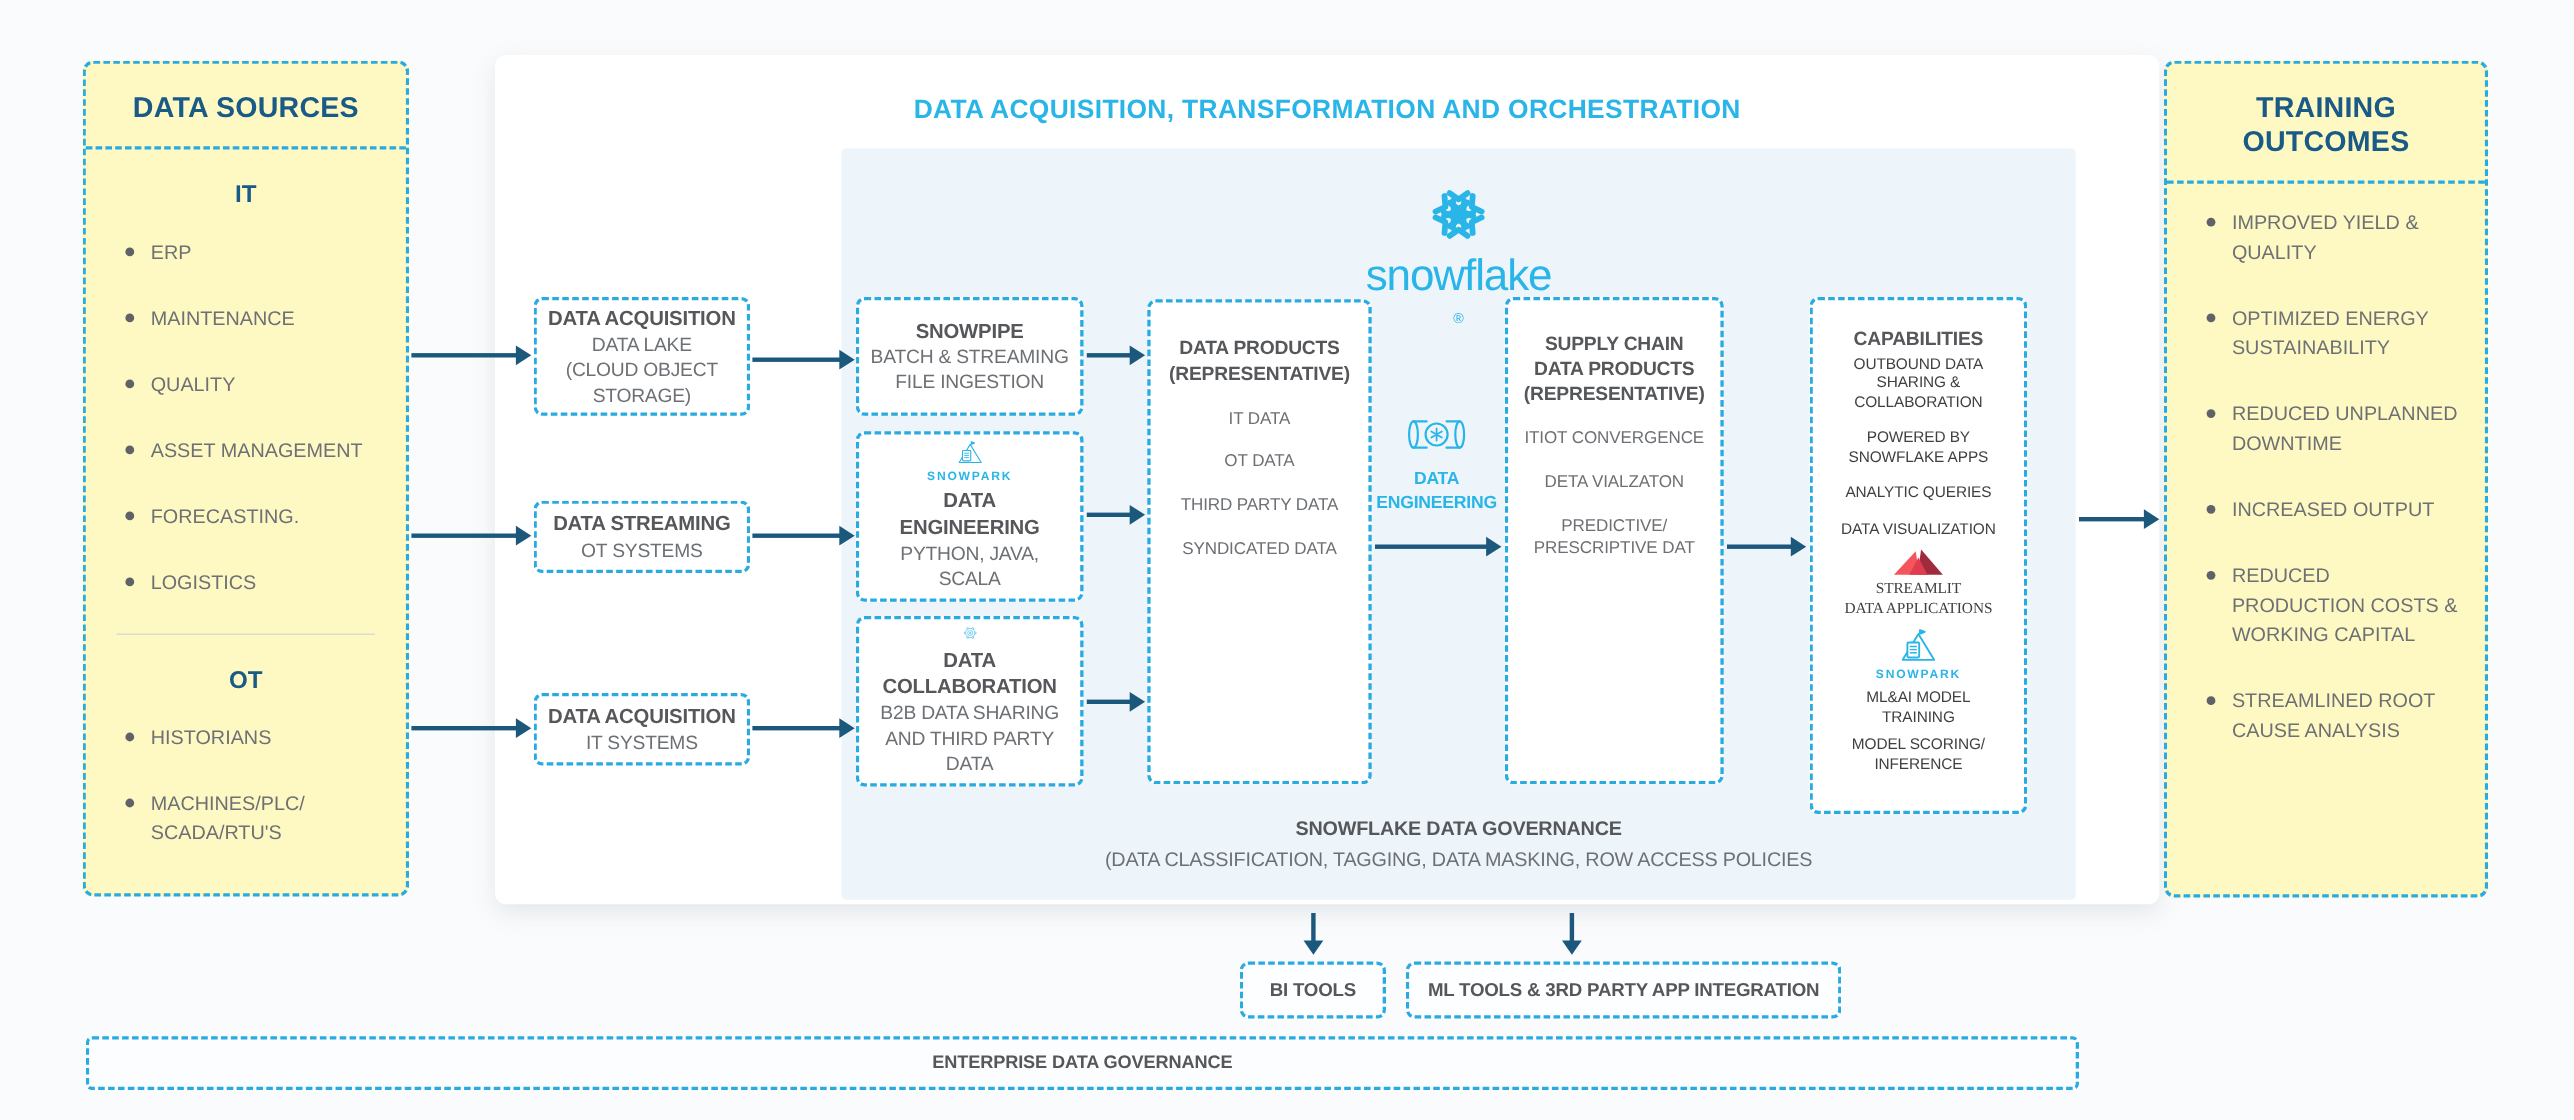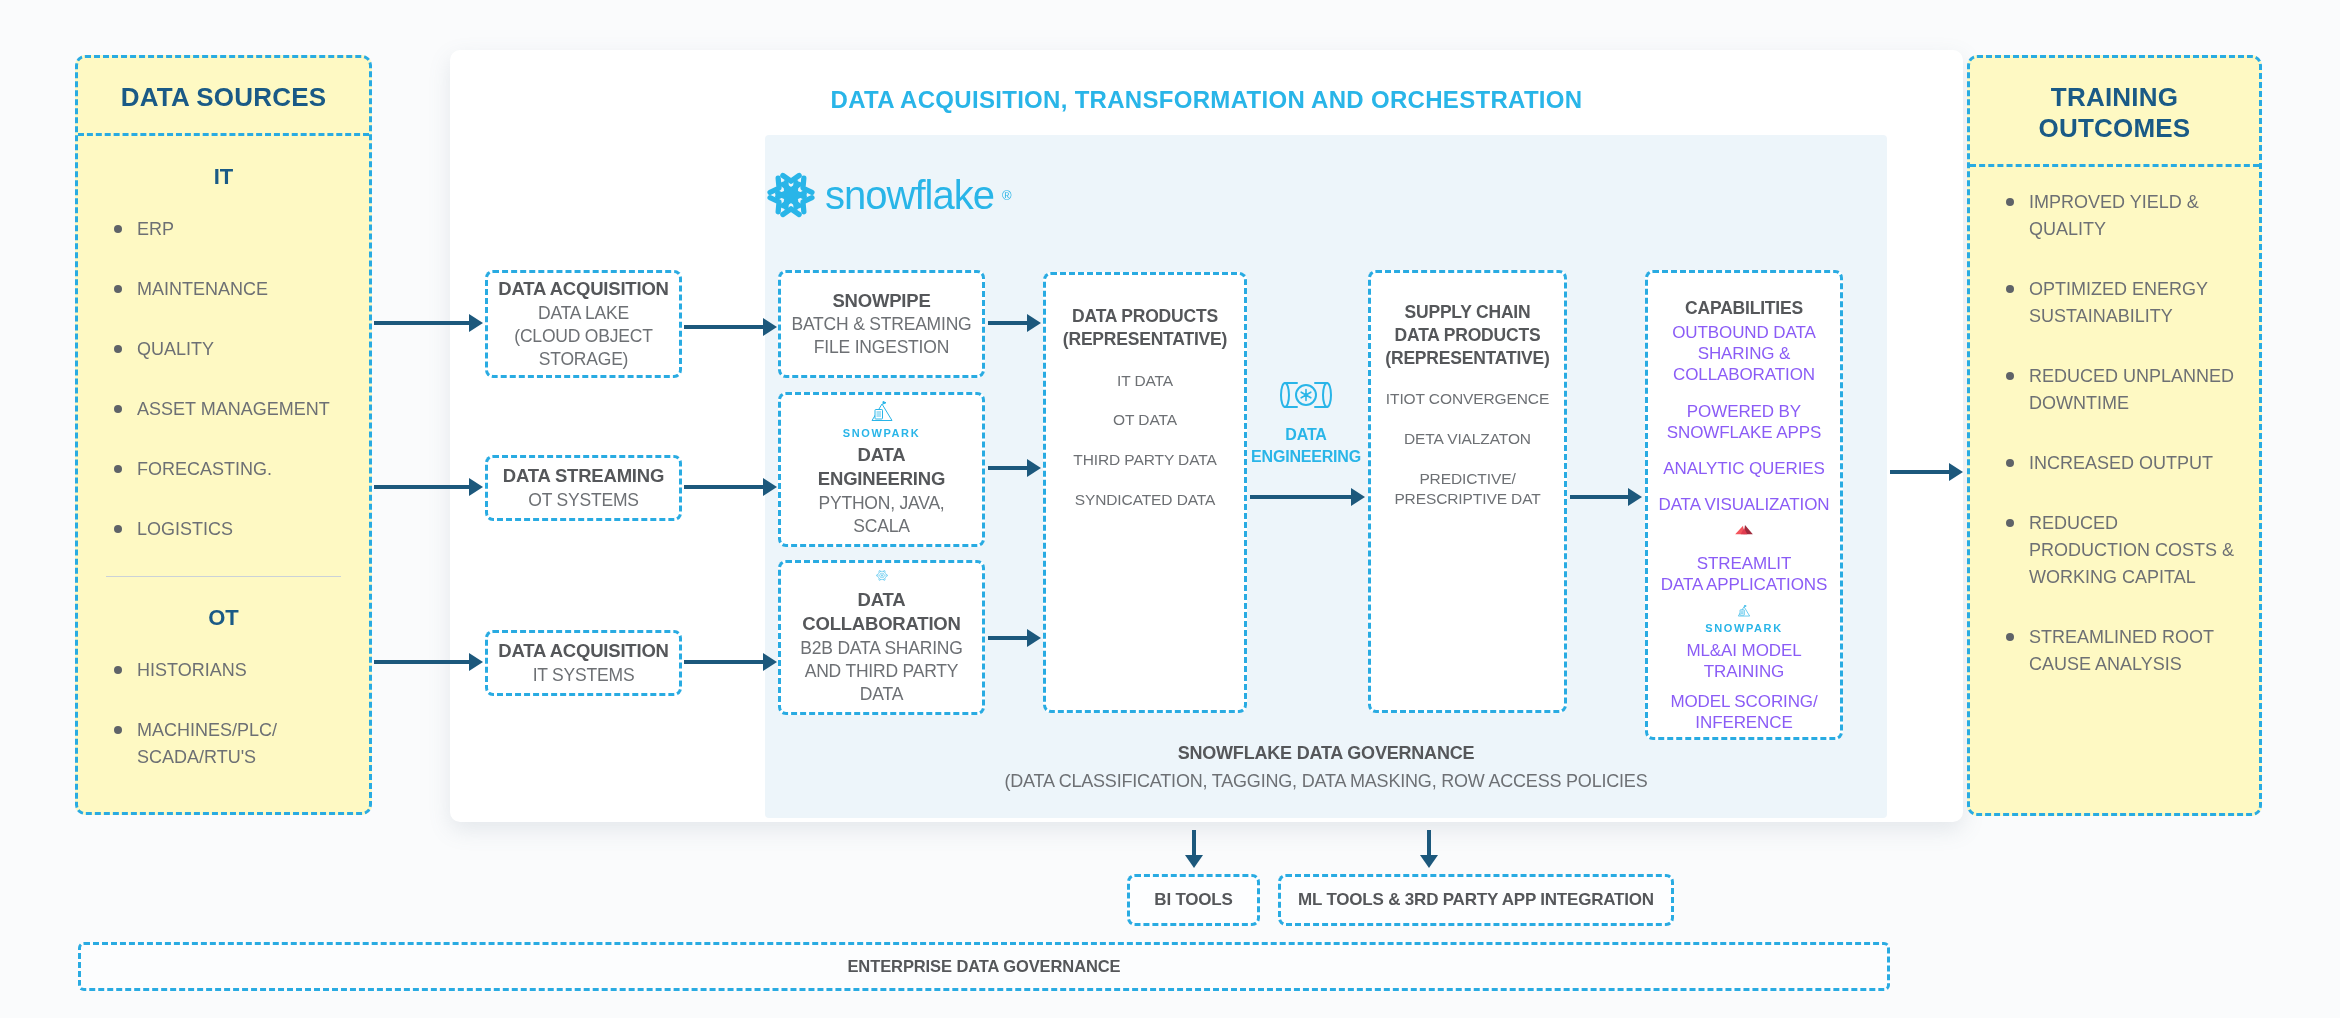--- a/index.html
+++ b/index.html
@@ -17,32 +17,32 @@
   ul.blist{list-style:none;margin:0;padding:0 18px 0 36px;}
   ul.blist li{display:flex;gap:15px;color:#6D7074;font-size:18px;line-height:27px;margin-bottom:33px;}
   ul.blist .dot{flex:none;width:8px;height:8px;border-radius:50%;background:#5F6368;margin-top:9px;}
   .divider{height:1px;background:#CBD2D8;margin:14px 28px 0;}
   
   .card{position:absolute;left:450px;top:50px;width:1513px;height:772px;background:#fff;border-radius:10px;
     box-shadow:0 8px 22px rgba(110,130,150,.16);}
   .card-title{position:absolute;left:0;right:0;top:36px;text-align:center;color:#29B5E8;
     font-size:24px;font-weight:bold;letter-spacing:.3px;}
   .inner-panel{position:absolute;left:315px;top:85px;width:1122px;height:683px;background:#EDF5FA;border-radius:4px;}
-  .logo{position:absolute;left:0;right:0;top:34px;display:flex;align-items:center;justify-content:flex-start;gap:8px;}
+  .logo{position:absolute;left:0;right:0;top:34px;display:flex;align-items:center;justify-content:space-between;gap:8px;flex-direction:column;}
   .logo-word{color:#29B5E8;font-size:40px;letter-spacing:-1px;}
   .logo-reg{color:#29B5E8;font-size:13px;vertical-align:18px;}
   
   .dbox{position:absolute;background:#fff;border:3px dashed #29ABE2;border-radius:8px;box-sizing:border-box;
     display:flex;flex-direction:column;align-items:center;text-align:center;}
   .dbox.center{justify-content:center;}
   .box-title{font-weight:bold;color:#55575A;font-size:18.5px;line-height:1.32;letter-spacing:-.2px;}
   .box-body{color:#6D7074;font-size:17.5px;line-height:1.32;letter-spacing:-.2px;}
   .col-title{font-weight:bold;color:#55575A;font-size:17.5px;line-height:1.3;letter-spacing:-.2px;}
   .col-item{color:#6D7074;font-size:15.5px;line-height:1.28;margin-top:20px;letter-spacing:-.1px;}
-  .cap-item{color:#8b5cf6;font-size:17px;line-height:1.25;margin-top:15px;letter-spacing:-.1px;}
+  .cap-item{color:#404040;font-size:14px;line-height:1.25;margin-top:15px;letter-spacing:-.1px;}
   .icon-label{color:#29B5E8;font-size:11px;font-weight:bold;letter-spacing:1.6px;margin-top:5px;}
   
   .arrow-r{position:absolute;height:4px;background:#1C587C;}
   .arrow-r::after{content:'';position:absolute;right:-13px;top:-7px;width:0;height:0;
     border-left:14px solid #1C587C;border-top:9px solid transparent;border-bottom:9px solid transparent;}
   .arrow-d{position:absolute;width:4px;background:#1C587C;}
   .arrow-d::after{content:'';position:absolute;bottom:-12px;left:-7px;width:0;height:0;
     border-top:13px solid #1C587C;border-left:9px solid transparent;border-right:9px solid transparent;}
   
   .connector{position:absolute;left:1245px;top:378px;width:122px;text-align:center;}
@@ -243,21 +243,21 @@
 COLLABORATION</div>
   <div class="cap-item pre">POWERED BY
 SNOWFLAKE APPS</div>
   <div class="cap-item pre">ANALYTIC QUERIES</div>
   <div class="cap-item pre">DATA VISUALIZATION</div>
   <svg width="50" height="28" viewBox="0 0 56 34" style="margin-top:8px;">
     <polygon points="1,31 25,5 29,31" fill="#F4545C"></polygon>
     <polygon points="55,31 31,3 27,31" fill="#A02B3D"></polygon>
     <polygon points="18,31 28,12 38,31" fill="#E03C4F"></polygon>
   </svg>
-  <div class="cap-item pre" style="margin-top:18px;">STREAMLIT
+  <div class="cap-item pre" style="margin-top:2px;font-family:Liberation Serif, serif;">STREAMLIT
 DATA APPLICATIONS</div>
   <svg width="34" height="30" viewBox="0 0 44 42" style="margin-top:10px;">
     <g stroke="#29B5E8" stroke-width="2.4" fill="none" stroke-linejoin="round">
       <path d="M22 6 L42 39 L2 39 Z"></path>
       <path d="M24 6 L24 1 L30 3.5 L24 6" fill="#29B5E8"></path>
       <rect x="8" y="17" width="15" height="19" rx="1.5" fill="#FFFFFF"></rect>
       <path d="M11 22 H20 M11 26 H20 M11 30 H20" stroke-width="1.8"></path>
     </g>
   </svg>
   <div class="icon-label">SNOWPARK</div>

